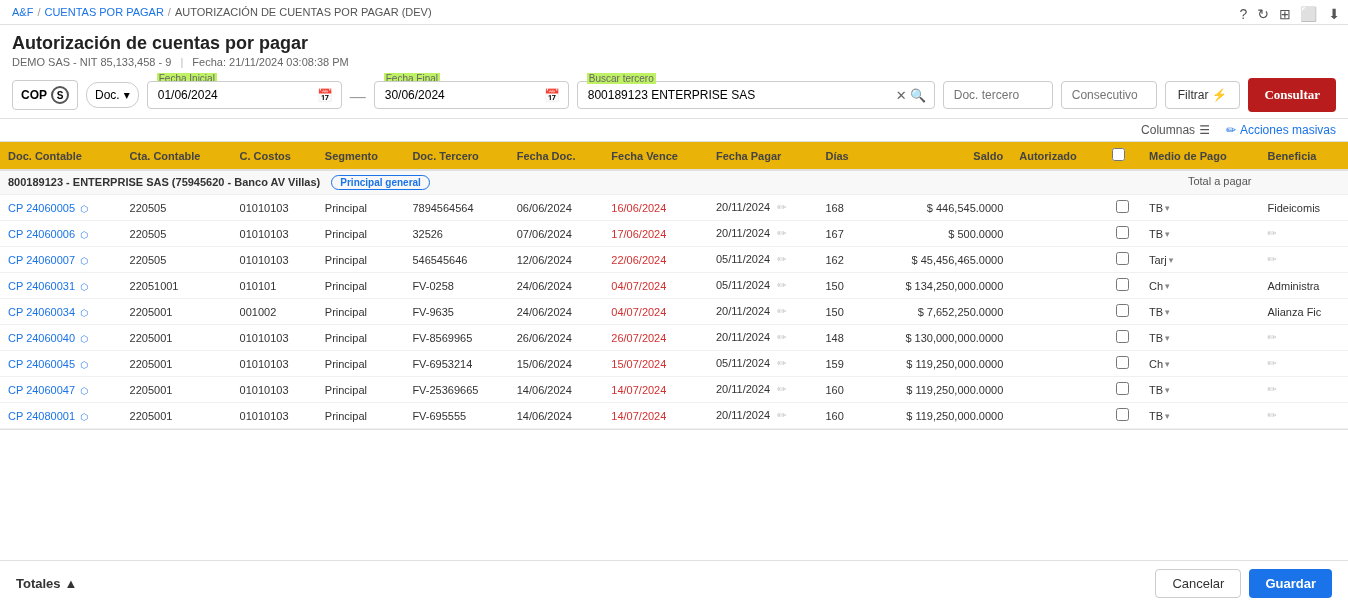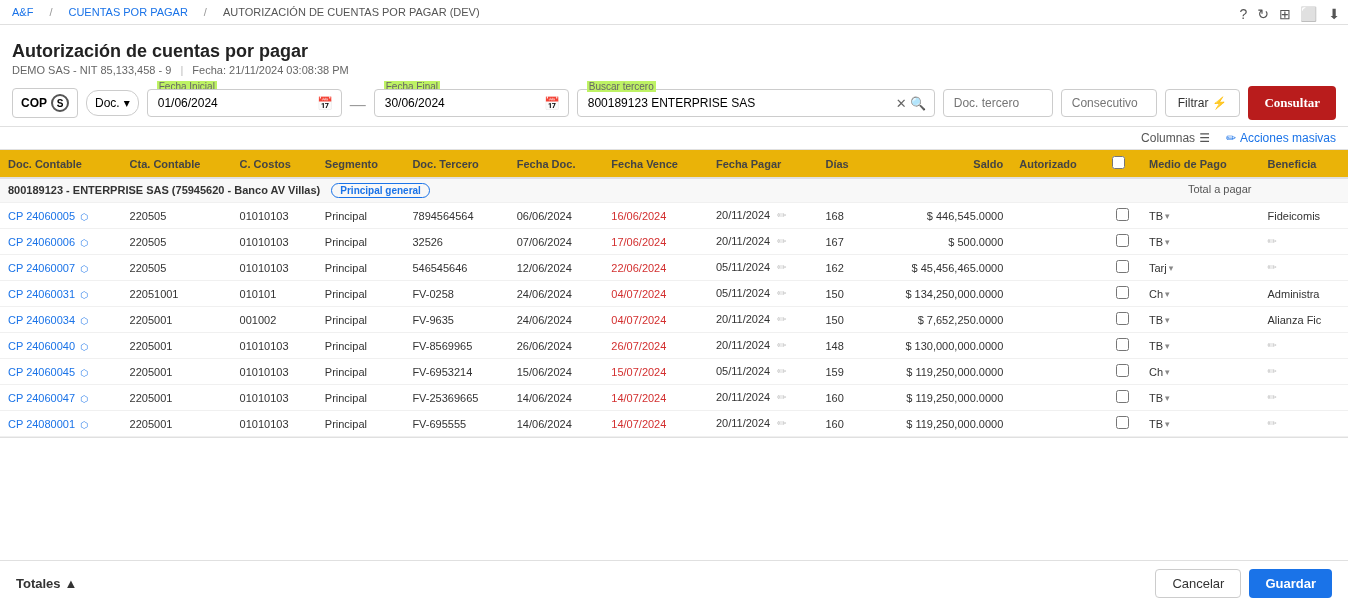--- a/index.html
+++ b/index.html
@@ -6,29 +6,28 @@
     body { font-family: Arial, sans-serif; font-size: 12px; color: #333; background: #fff; overflow-x: hidden; }
 
     
     .breadcrumb {
       padding: 6px 12px;
       font-size: 11px;
       color: #555;
       border-bottom: 1px solid #e0e0e0;
       display: flex;
       align-items: center;
-      gap: 16px;
+      gap: 4px;
     }
     .breadcrumb a { color: #1a73e8; text-decoration: none; }
     .breadcrumb .sep { color: #999; }
 
     
     .page-header {
       padding: 8px 12px 4px;
-      margin-top: 8px;
     }
     .page-title {
       font-size: 18px;
       font-weight: bold;
       color: #222;
     }
     .page-subtitle {
       font-size: 11px;
       color: #666;
       margin-top: 2px;

